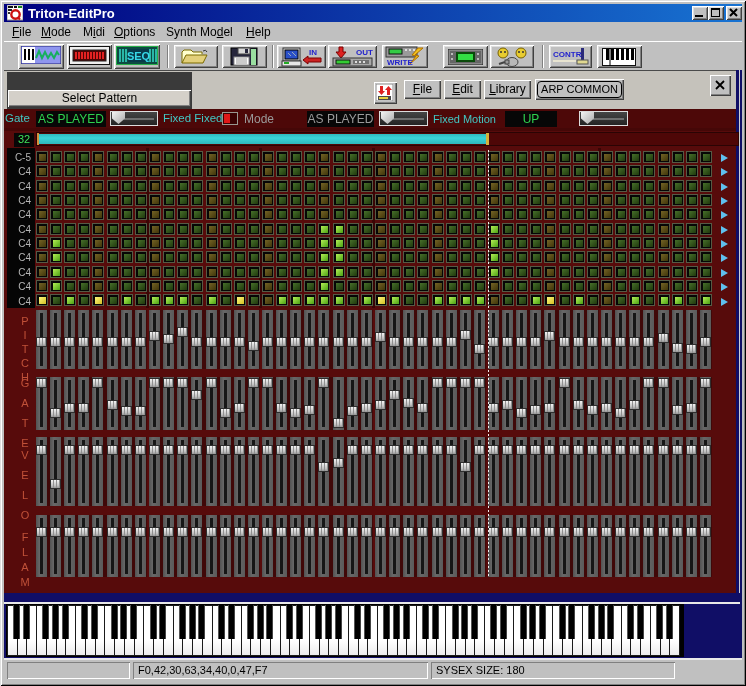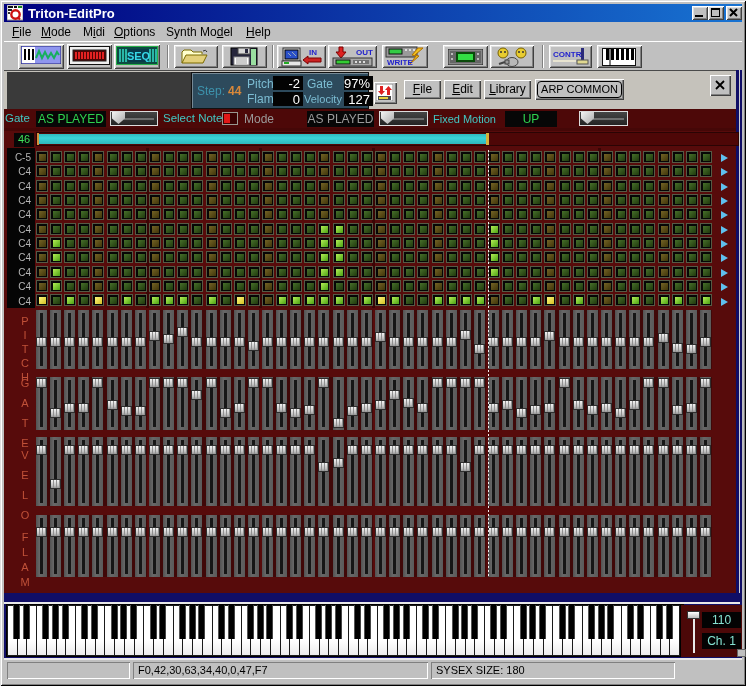--- a/index.html
+++ b/index.html
@@ -224,32 +224,21 @@
       </svg>
     </div>
 <div class="ab" style="left:163px;top:3px;width:2px;height:23px;border-left:1px solid #808080;border-right:1px solid #fff"></div>
 <div class="ab" style="left:268px;top:3px;width:2px;height:23px;border-left:1px solid #808080;border-right:1px solid #fff"></div>
 <div class="ab" style="left:538px;top:3px;width:2px;height:23px;border-left:1px solid #808080;border-right:1px solid #fff"></div>
 </div>
 <div class="ab client">
 <div class="arp">
 <div class="hdr">
 <div class="patf">
-</div>
-<div class="info">
-<div class="ab" style="left:5px;top:11px;color:#3d93ad;font-size:12px">Step:</div>
-<div class="ab" style="left:36px;top:11px;color:#d8883a;font-size:12px;font-weight:bold">44</div>
-<div class="ab cyl" style="left:55px;top:4px">Pitch</div>
-<div class="ab cyl" style="left:55px;top:19px">Flam</div>
-<div class="vbox" style="left:81px;top:3px;width:30px;height:14px">-2</div>
-<div class="vbox" style="left:81px;top:19px;width:30px;height:14px">0</div>
-<div class="ab cyl" style="left:115px;top:4px">Gate</div>
-<div class="ab cyl" style="left:112px;top:20px;font-size:11px">Velocity</div>
-<div class="vbox" style="left:152px;top:3px;width:29px;height:14px">97%</div>
-<div class="vbox" style="left:152px;top:19px;width:29px;height:14px">127</div>
+<div class="selp">Select Pattern</div>
 </div>
 <div class="ab gb" style="left:370px;top:11px;width:23px;height:22px">
           <svg class="ab" style="left:2px;top:2px" width="17" height="17" viewBox="0 0 17 17">
 <rect x="0" y="0" width="17" height="17" fill="#ffffff" stroke="#888"></rect>
 <path d="M4 2 L4 7 L2 7 L5.5 11 L9 7 L7 7 L7 2 Z" fill="#dd2222"></path>
 <path d="M11 11 L11 6 L9 6 L12.5 2 L16 6 L14 6 L14 11 Z" fill="#dd2222"></path>
 <rect x="2" y="12" width="13" height="4" fill="#4a4a4a"></rect>
 <rect x="3" y="13" width="9" height="2" fill="#e8d040"></rect>
 </svg>
         </div>
@@ -263,35 +252,35 @@
           </svg>
         </div>
 </div>
 <div class="ab" style="left:0px;top:39px;width:732px;height:19px;background:#4d0808"></div>
 <div class="ab" style="left:0px;top:58px;width:732px;height:3px;background:#450707"></div>
 <div class="ab r2t" style="left:1px;top:42px">Gate</div>
 <div class="bbx" style="left:32px;top:41px;width:70px;height:16px;padding-top:1px">AS PLAYED</div>
 <div class="sl" style="left:106px;top:41px;width:48px">
         <div class="slh"></div>
       </div>
-<div class="ab r2t" style="left:159px;top:42px">Select Note</div>
+<div class="ab r2t" style="left:159px;top:42px">Fixed Fixed</div>
 <div class="ab" style="left:218px;top:42px;width:16px;height:13px;background:#3a0202;border:1px solid #989890">
         <div class="ab" style="left:1px;top:1px;width:6px;height:9px;background:#e01818"></div>
       </div>
 <div class="ab" style="left:240px;top:42px;color:#9a9a9a;font-size:12px">Mode</div>
 <div class="bbx" style="left:303px;top:41px;width:67px;height:16px;padding-top:1px;color:#9a9a9a">AS PLAYED</div>
 <div class="sl" style="left:375px;top:41px;width:49px">
         <div class="slh"></div>
       </div>
 <div class="ab r2t" style="left:429px;top:43px;font-size:11px">Fixed Motion</div>
 <div class="bbx" style="left:501px;top:41px;width:52px;height:16px;padding-top:1px">UP</div>
 <div class="sl" style="left:575px;top:41px;width:49px">
         <div class="slh"></div>
       </div>
-<div class="bbx" style="left:10px;top:63px;width:20px;height:14px;color:#3fe05a;font-size:11px">46</div>
+<div class="bbx" style="left:10px;top:63px;width:20px;height:14px;color:#3fe05a;font-size:11px">32</div>
 <div class="ab" style="left:32px;top:62px;width:703px;height:14px;border:1px solid #2a0404;background:#4e0707">
 <div class="ab" style="left:1px;top:1px;width:449px;height:10px;background:linear-gradient(#2fb8bc,#3ad4d8 40%,#2fb8bc)"></div>
 <div class="ab" style="left:0px;top:0px;width:2px;height:12px;background:#d4933c"></div>
 <div class="ab" style="left:449px;top:0px;width:3px;height:12px;background:#d4b23c"></div>
 </div>
 <div class="ab" style="left:3px;top:78px;width:28px;height:160px;background:#050505"></div>
 <div class="ab" style="left:142px;top:78px;width:3px;height:160px;background:#3a0505"></div>
 <div class="ab" style="left:255px;top:78px;width:3px;height:160px;background:#3a0505"></div>
 <div class="ab" style="left:368px;top:78px;width:3px;height:160px;background:#3a0505"></div>
 <div class="ab" style="left:594px;top:78px;width:3px;height:160px;background:#3a0505"></div>
@@ -1385,24 +1374,17 @@
 <div class="bk" style="left:535.15px;top:535px"></div>
 <div class="bk" style="left:554.63px;top:535px"></div>
 <div class="bk" style="left:564.37px;top:535px"></div>
 <div class="bk" style="left:583.85px;top:535px"></div>
 <div class="bk" style="left:593.59px;top:535px"></div>
 <div class="bk" style="left:603.33px;top:535px"></div>
 <div class="bk" style="left:622.80px;top:535px"></div>
 <div class="bk" style="left:632.54px;top:535px"></div>
 <div class="bk" style="left:652.02px;top:535px"></div>
 <div class="bk" style="left:661.76px;top:535px"></div>
-<div class="ab" style="left:677px;top:535px;width:61px;height:52px;background:#4c0808">
-<div class="ab" style="left:12px;top:14px;width:2px;height:34px;background:#e8e8e8"></div>
-<div class="ab" style="left:6px;top:6px;width:13px;height:8px;background:linear-gradient(#fff,#bbb);border:1px solid #333"></div>
-<div class="ab" style="left:21px;top:7px;width:39px;height:16px;background:#030303;color:#86e2d2;font-size:12px;text-align:center;padding-top:1px">110</div>
-<div class="ab" style="left:21px;top:28px;width:39px;height:16px;background:#030303;color:#86e2d2;font-size:12px;text-align:center;padding-top:1px">Ch. 1</div>
-<div class="ab" style="left:56px;top:44px;width:9px;height:8px;background:#c0c0c0;border:1px solid #666"></div>
-</div>
 <div class="ab" style="left:735px;top:0px;width:1px;height:523px;background:#cfcfcf"></div>
 </div>
 <div class="sfield" style="left:7px;width:123px"></div>
 <div class="sfield" style="left:133px;width:295px">F0,42,30,63,34,40,0,47,F7</div>
 <div class="sfield" style="left:431px;width:244px">SYSEX SIZE: 180</div>
 <div class="ab" style="left:4px;top:658px;width:738px;height:2px;background:#e9e9e9"></div>
 </body></html>

